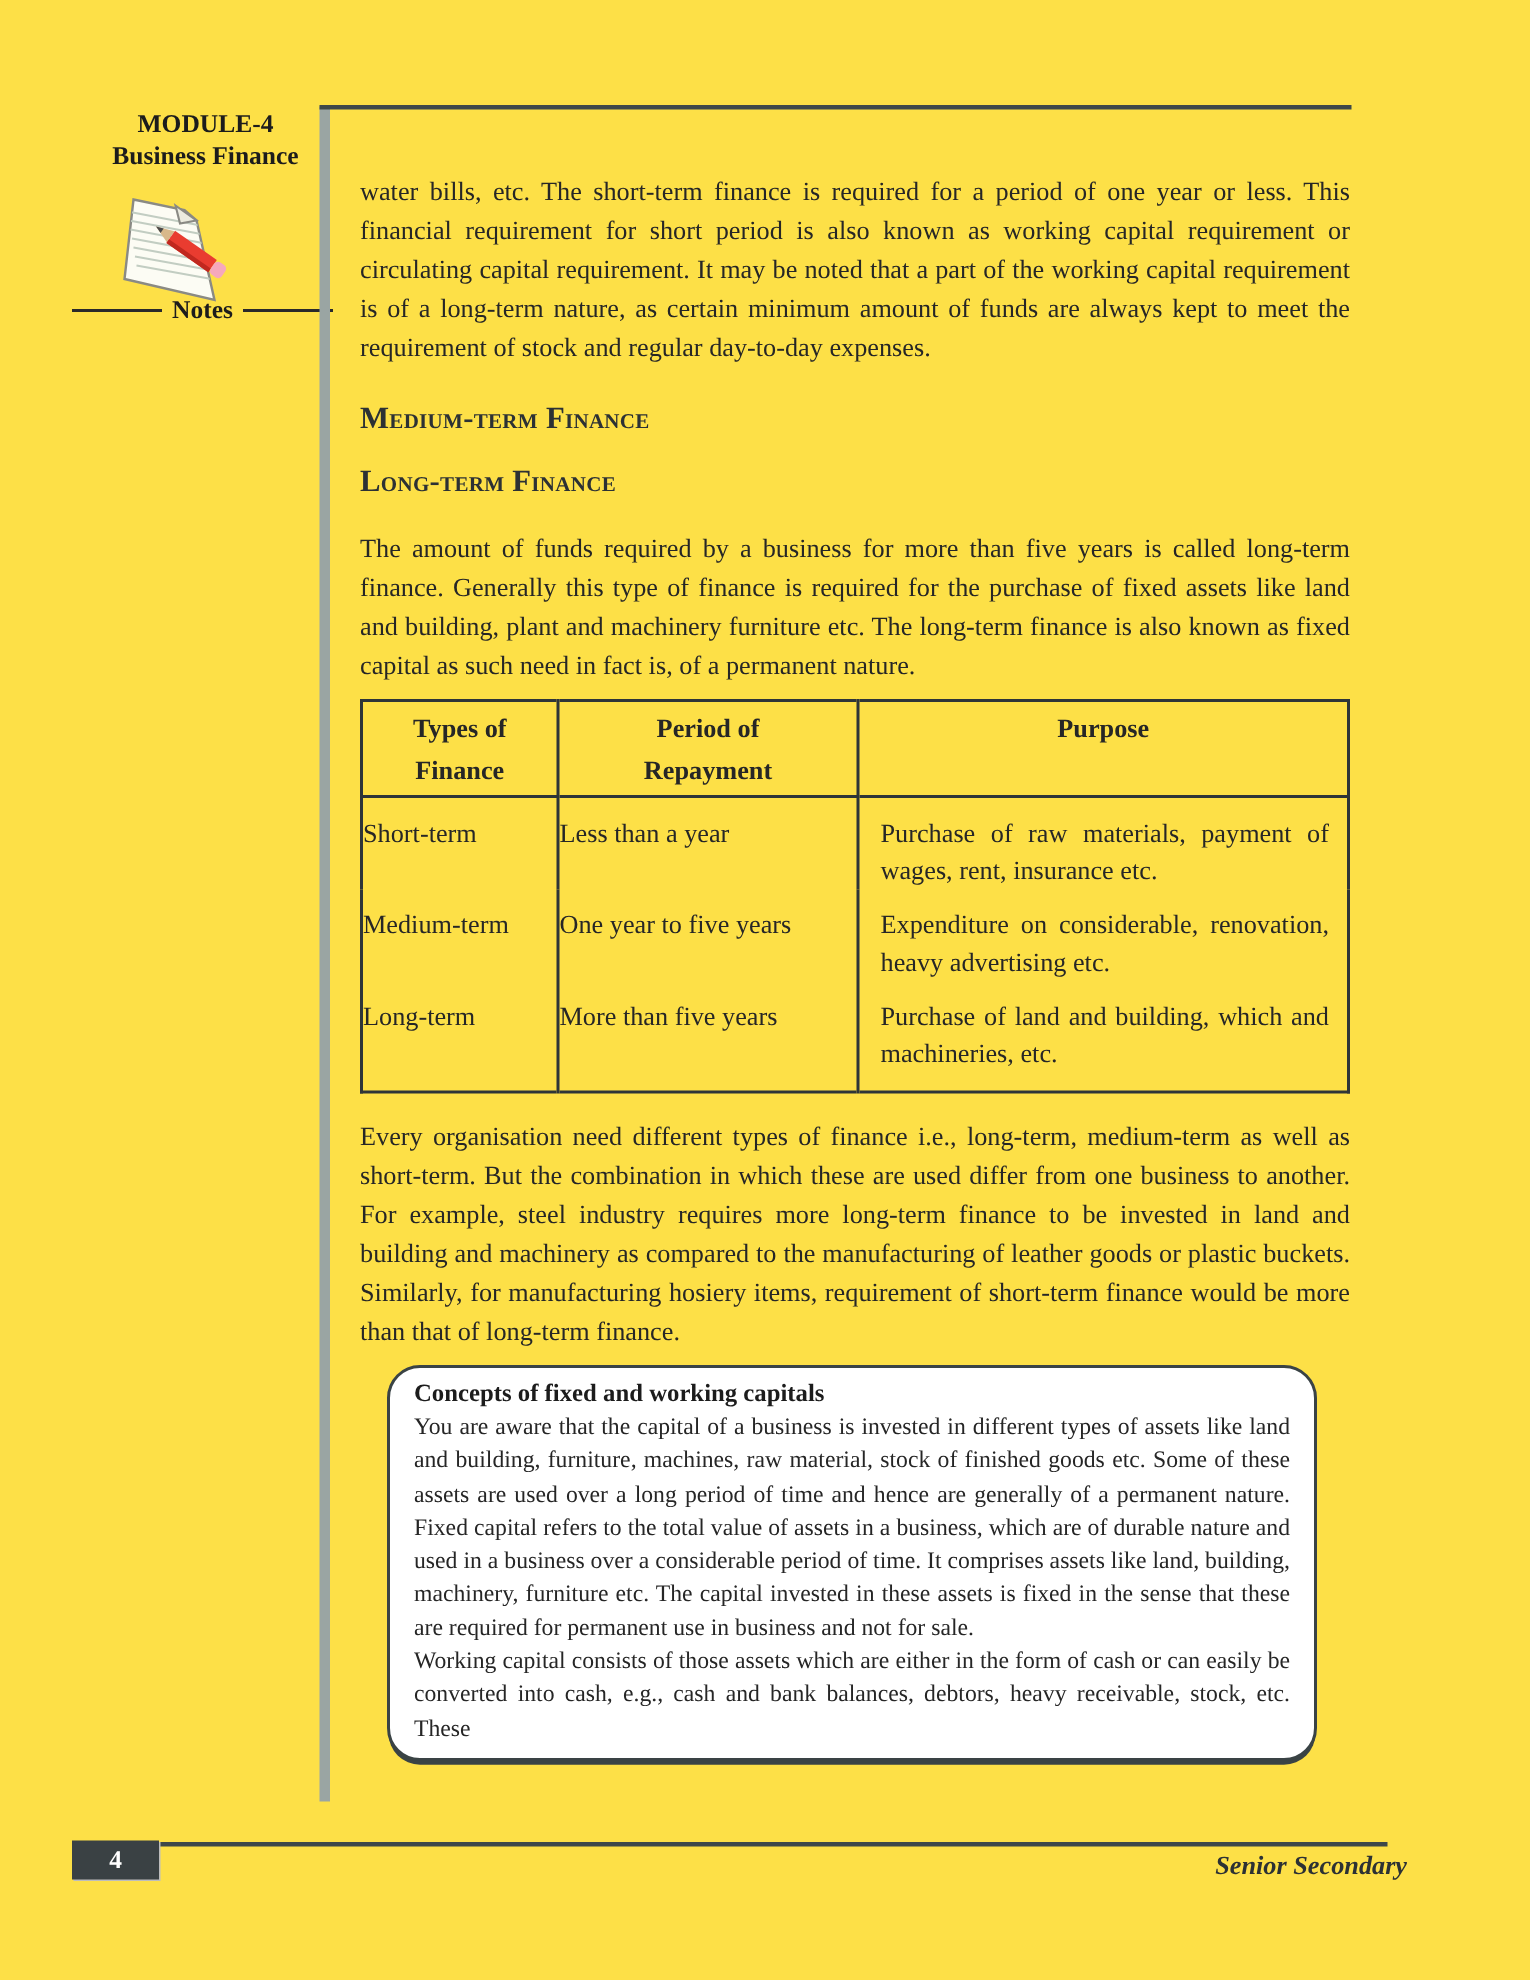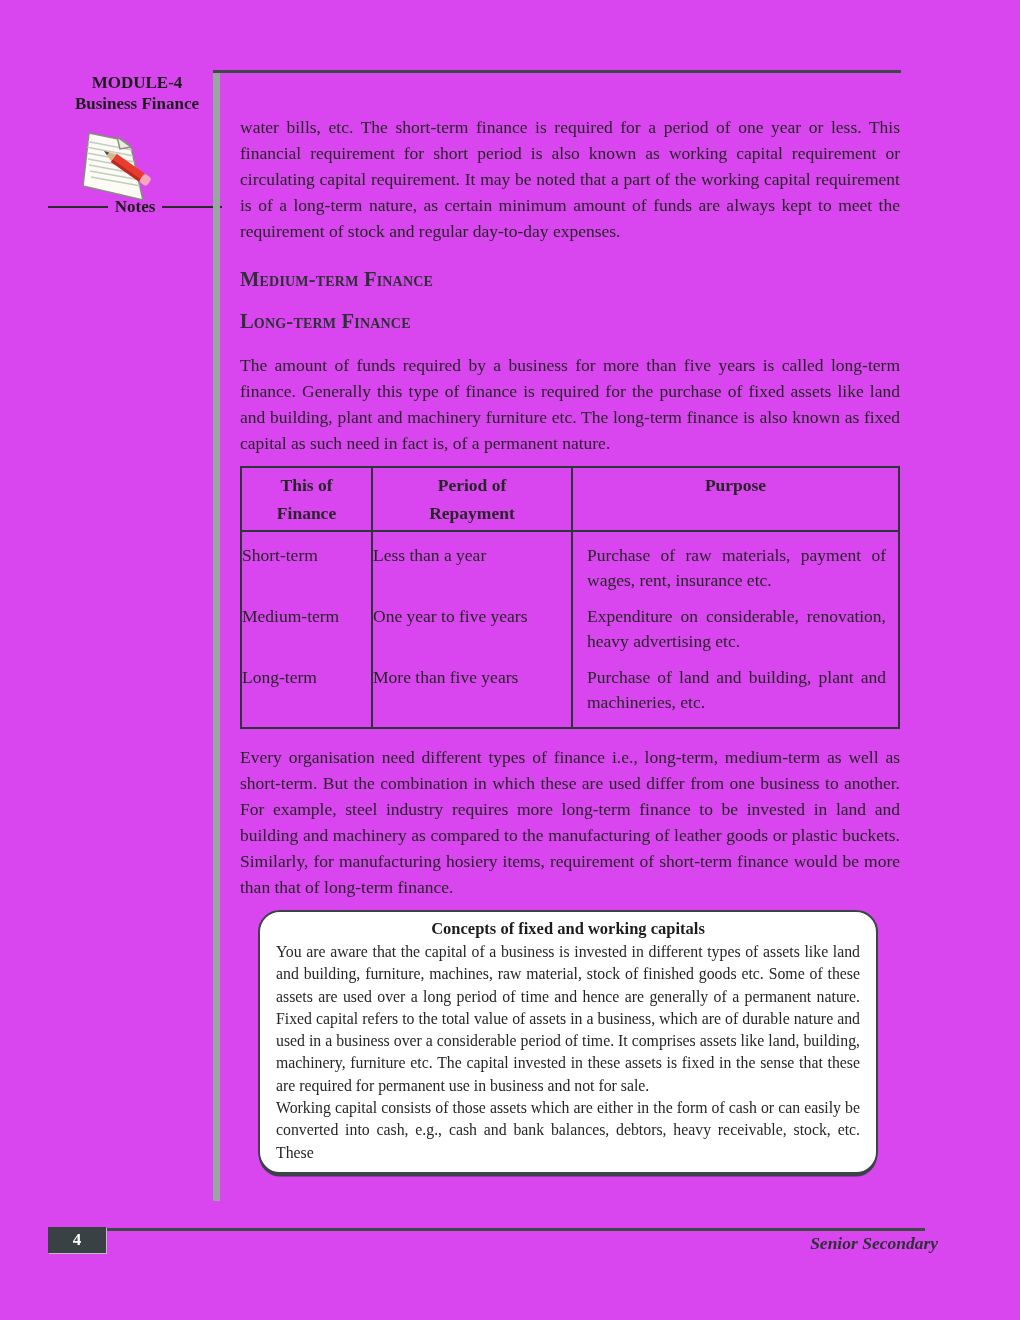--- a/index.html
+++ b/index.html
@@ -1,16 +1,16 @@
 <!DOCTYPE html>
 <html><head>
 <meta charset="utf-8">
 <style>
   html,body{margin:0;padding:0;background:#ffffff;}
-  .page{position:relative;width:1020px;height:1320px;background:#d946ef;
+  .page{position:relative;width:1020px;height:1320px;background:#fde047;
         font-family:"Liberation Serif",serif;color:#262626;overflow:hidden;}
 
   
   .module-head{position:absolute;left:38px;top:72px;width:198px;text-align:center;
                font-weight:bold;font-size:17px;line-height:21px;color:#1c1c1c;}
   .note-icon{position:absolute;left:68px;top:124px;width:92px;height:90px;}
   .notes-row{position:absolute;left:48px;top:196px;width:174px;display:flex;align-items:flex-start;}
   .notes-rule{flex:1;height:2px;background:#2a2a2a;margin-top:10px;}
   .notes-label{font-weight:bold;font-size:17px;padding:0 7px;margin-top:1px;color:#1c1c1c;white-space:nowrap;}
 
@@ -32,21 +32,21 @@
   .fin-table tr.last td{padding-bottom:12px;}
   .col-type{width:121px;}
   .col-period{width:190px;}
   .sep{border-left:2.5px solid #2e3538;}
   td.purpose{text-align:justify;padding-left:14px;}
   .after-table{margin-top:15px;}
 
   
   .concept-box{margin:10px 0 0 18px;width:584px;border:2.5px solid #3a4345;border-radius:22px;
                padding:5px 16px 8px;box-shadow:0 3.5px 0 -1px #3a4345;background:#fff;}
-  .box-title{text-align:center;font-weight:bold;font-size:16.5px;margin:2px 0;color:#1c1c1c;}
+  .box-title{font-weight:bold;font-size:16.5px;margin:2px 0;color:#1c1c1c;}
   .box-par{font-size:15.8px;line-height:22.3px;text-align:justify;margin:0;}
 
   
   .footer-rule{position:absolute;left:48px;top:1228px;width:877px;height:2.5px;background:#3e4849;}
   .page-badge{position:absolute;left:48px;top:1227px;width:58px;height:26px;background:#3a4144;
               color:#ffffff;text-align:center;font-weight:bold;font-size:17px;line-height:26px;
               box-shadow:1px 1px 0 #bdbdbd;}
   .footer-right{position:absolute;right:82px;top:1233px;font-weight:bold;font-style:italic;
                 font-size:17.5px;color:#2c3134;}
 </style>
@@ -104,42 +104,42 @@
     <p class="body-par">water bills, etc. The short-term finance is required for a period of one year or less. This financial requirement for short period is also known as working capital requirement or circulating capital requirement. It may be noted that a part of the working capital requirement is of a long-term nature, as certain minimum amount of funds are always kept to meet the requirement of stock and regular day-to-day expenses.</p>
 
     <h2 class="sec-heading first">Medium-term Finance</h2>
 
     <h2 class="sec-heading">Long-term Finance</h2>
     <p class="body-par">The amount of funds required by a business for more than five years is called long-term finance. Generally this type of finance is required for the purchase of fixed assets like land and building, plant and machinery furniture etc. The long-term finance is also known as fixed capital as such need in fact is, of a permanent nature.</p>
 
     <table class="fin-table">
       <thead>
         <tr>
-          <th class="col-type">This of
+          <th class="col-type">Types of
 Finance</th>
           <th class="col-period sep">Period of
 Repayment</th>
           <th class="sep">Purpose</th>
         </tr>
       </thead>
       <tbody>
         <tr>
           <td>Short-term</td>
           <td class="sep">Less than a year</td>
           <td class="sep purpose">Purchase of raw materials, payment of wages, rent, insurance etc.</td>
         </tr>
         <tr>
           <td>Medium-term</td>
           <td class="sep">One year to five years</td>
           <td class="sep purpose">Expenditure on considerable, renovation, heavy advertising etc.</td>
         </tr>
         <tr class="last">
           <td>Long-term</td>
           <td class="sep">More than five years</td>
-          <td class="sep purpose">Purchase of land and building, plant and machineries, etc.</td>
+          <td class="sep purpose">Purchase of land and building, which and machineries, etc.</td>
         </tr>
       </tbody>
     </table>
 
     <p class="body-par after-table">Every organisation need different types of finance i.e., long-term, medium-term as well as short-term. But the combination in which these are used differ from one business to another. For example, steel industry requires more long-term finance to be invested in land and building and machinery as compared to the manufacturing of leather goods or plastic buckets. Similarly, for manufacturing hosiery items, requirement of short-term finance would be more than that of long-term finance.</p>
 
     <div class="concept-box">
       <div class="box-title">Concepts of fixed and working capitals</div>
       <p class="box-par">You are aware that the capital of a business is invested in different types of assets like land and building, furniture, machines, raw material, stock of finished goods etc. Some of these assets are used over a long period of time and hence are generally of a permanent nature. Fixed capital refers to the total value of assets in a business, which are of durable nature and used in a business over a considerable period of time. It comprises assets like land, building, machinery, furniture etc. The capital invested in these assets is fixed in the sense that these are required for permanent use in business and not for sale.</p>
       <p class="box-par">Working capital consists of those assets which are either in the form of cash or can easily be converted into cash, e.g., cash and bank balances, debtors, heavy receivable, stock, etc. These</p>

